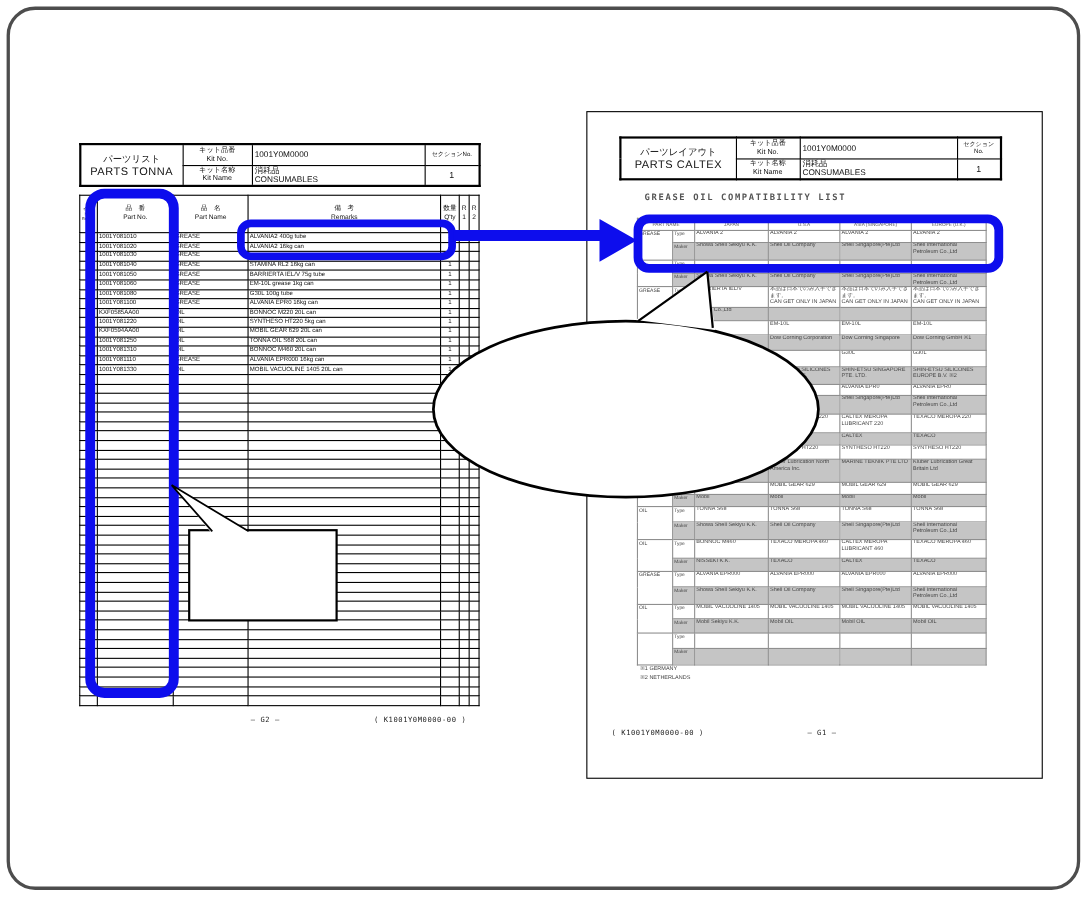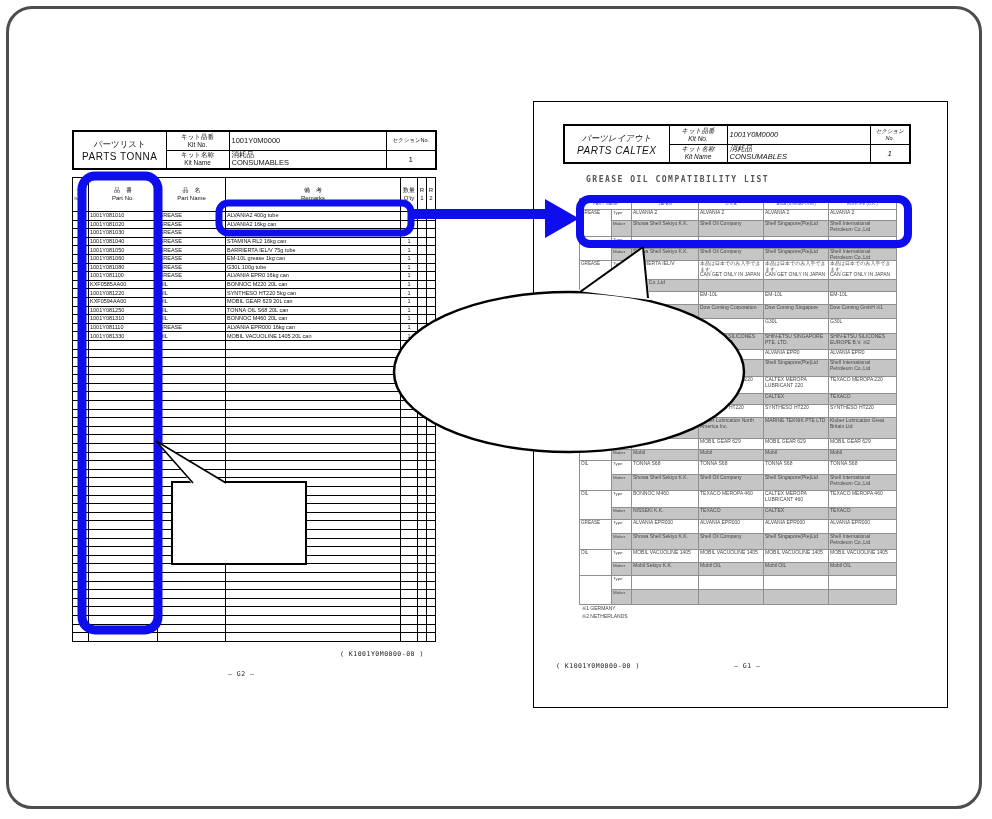--- a/index.html
+++ b/index.html
@@ -557,25 +557,25 @@
           <td></td>
           <td></td>
           <td></td>
           <td class="ctr"></td>
           <td></td>
           <td></td>
         </tr>
       </tbody>
   </table>
 </div>
-<div class="abs footer-note" style="left:228px;top:650px;margin-top:20px;">—  G2  —</div>
+<div class="abs footer-note" style="left:228px;top:650px;">—  G2  —</div>
 <div class="abs footer-note" style="left:340px;top:650px;">( K1001Y0M0000-00 )</div>
 
 <div class="abs rpage">
-  <table class="ht abs" style="left:29px;top:22px;width:318px;font-style:italic;">
+  <table class="ht abs" style="left:29px;top:22px;width:318px;">
     <colgroup>
         <col style="width:105px">
         <col style="width:58px">
         <col style="width:143px">
         <col style="width:40px">
       </colgroup>
     <tbody>
         <tr style="height:19px;">
       <td rowspan="2" class="ttl">
         <div class="jp">パーツレイアウト</div>

